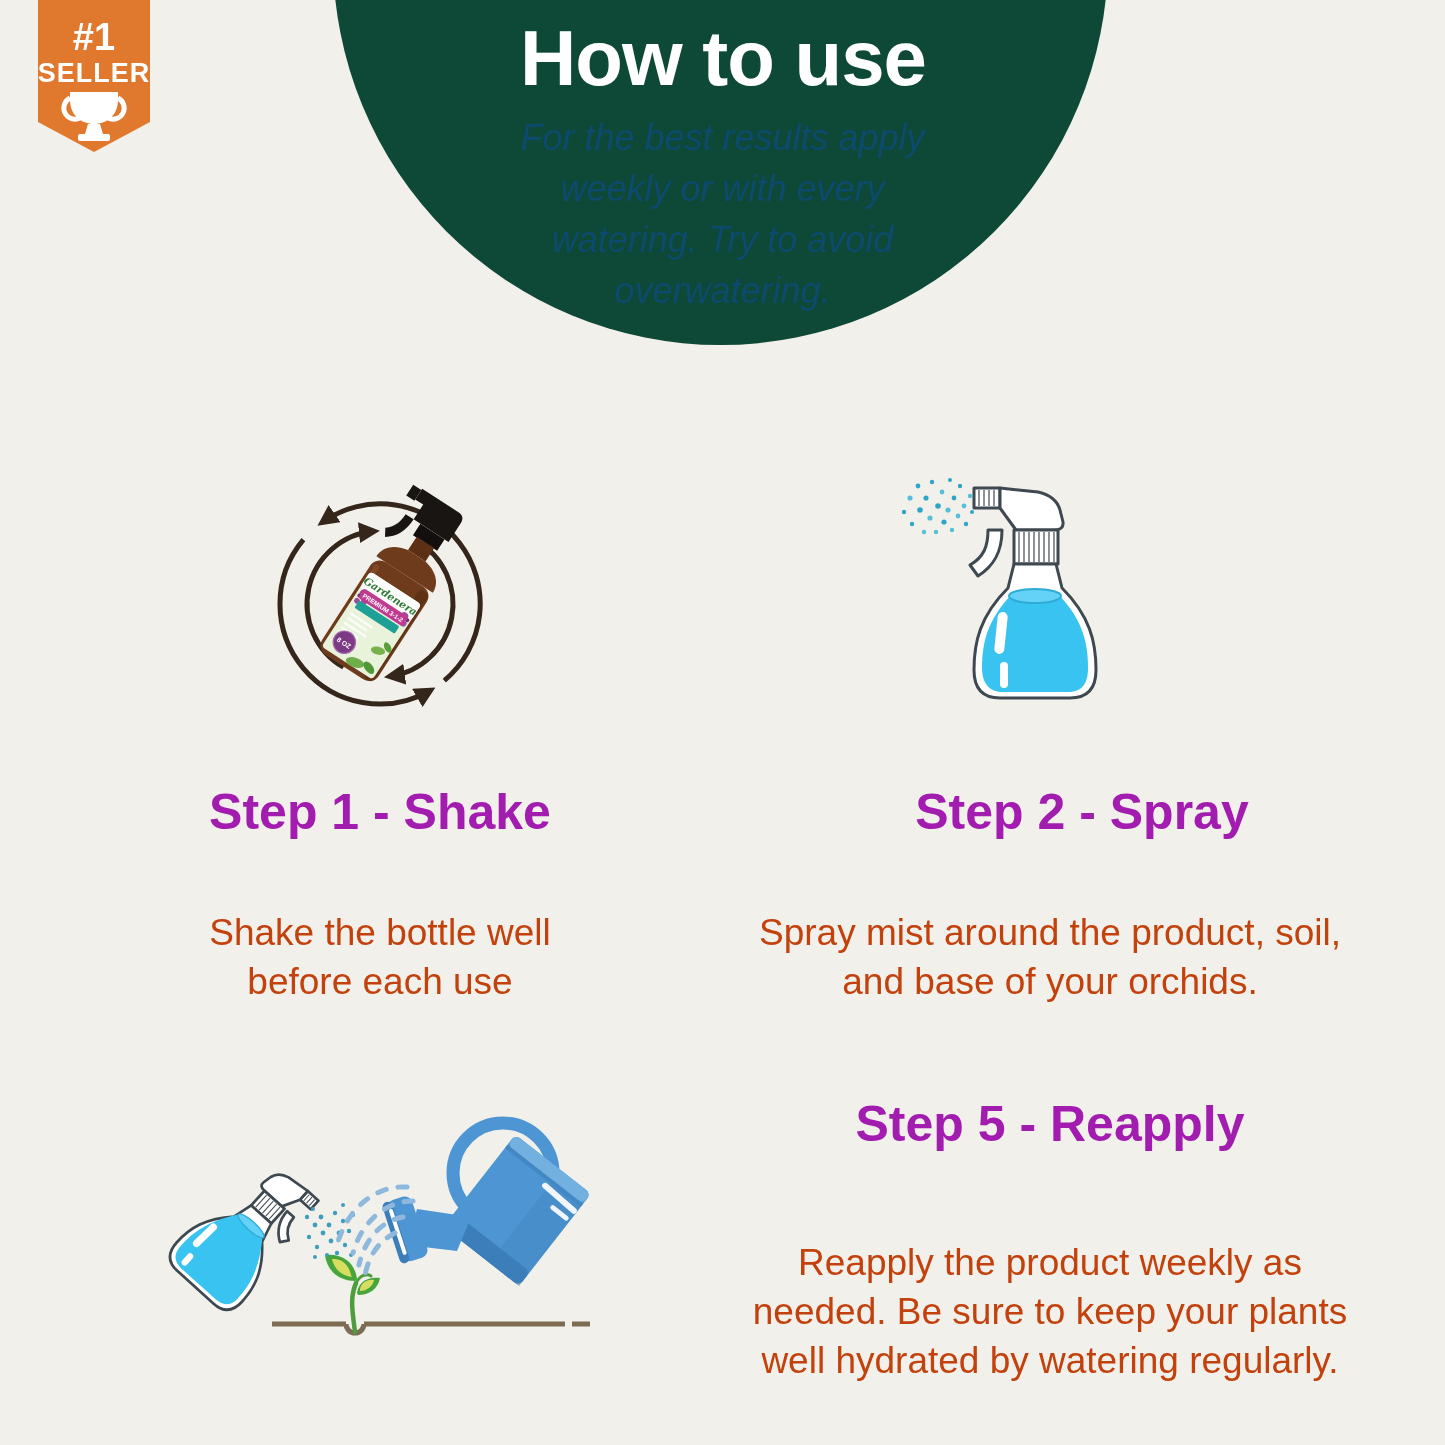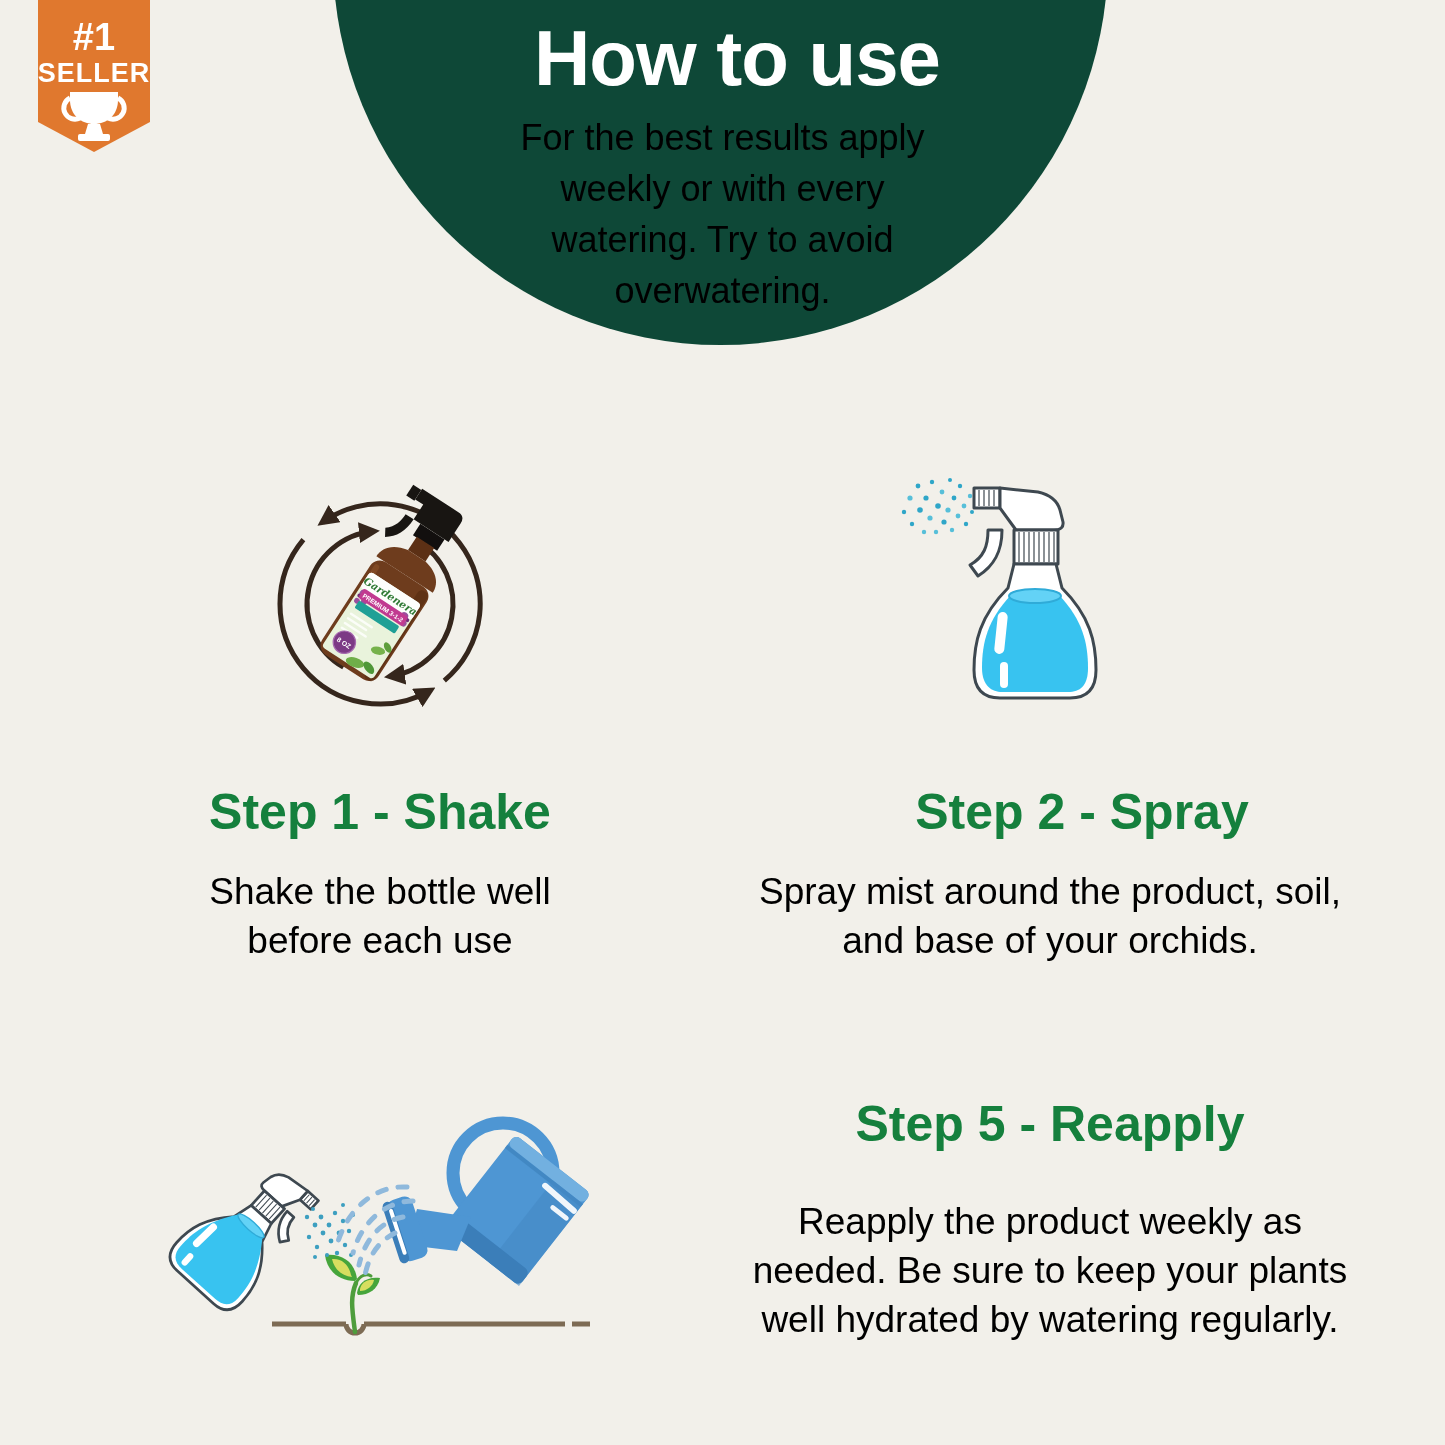--- a/index.html
+++ b/index.html
@@ -10,34 +10,35 @@
     overflow:hidden;
     font-family:"Liberation Sans", sans-serif;
   }
   .abs{position:absolute;}
   .center{text-align:center;}
   .hero-circle{
     left:333px;top:-430px;width:775px;height:775px;
     border-radius:50%;background:#0E4837;
   }
   .hero-title{
-    left:351px;top:18px;width:772px;
+    left:337px;top:18px;width:772px;
     font-size:78px;font-weight:700;color:#FFFFFF;
     letter-spacing:-1px;line-height:1.05;
   }
   .hero-subtitle{
     left:385px;top:112px;width:675px;
-    font-size:36px;line-height:1.42;color:#000000;
+    font-size:36px;line-height:1.42;color:#0c4a6e;
     white-space:pre-line;
+    font-style:italic;
   }
   .step-heading{
-    font-size:50px;font-weight:700;color:#15803d;line-height:1.15;
+    font-size:50px;font-weight:700;color:#a21caf;line-height:1.15;
   }
   .step-body{
-    font-size:37px;line-height:1.32;color:#000000;white-space:pre-line;
+    font-size:37px;line-height:1.32;color:#c2410c;white-space:pre-line;margin-top:41px;
   }
   #step1-heading{left:105px;top:784px;width:550px;}
   #step2-heading{left:802px;top:784px;width:560px;}
   #step3-heading{left:770px;top:1096px;width:560px;}
   #step1-body{left:105px;top:868px;width:550px;}
   #step2-body{left:715px;top:868px;width:670px;}
   #step3-body{left:655px;top:1198px;width:790px;}
   svg{display:block;}
   svg text{font-family:"Liberation Sans", sans-serif;}
   .brand-text{font-family:"DejaVu Serif", serif;font-style:italic;font-weight:bold;}

